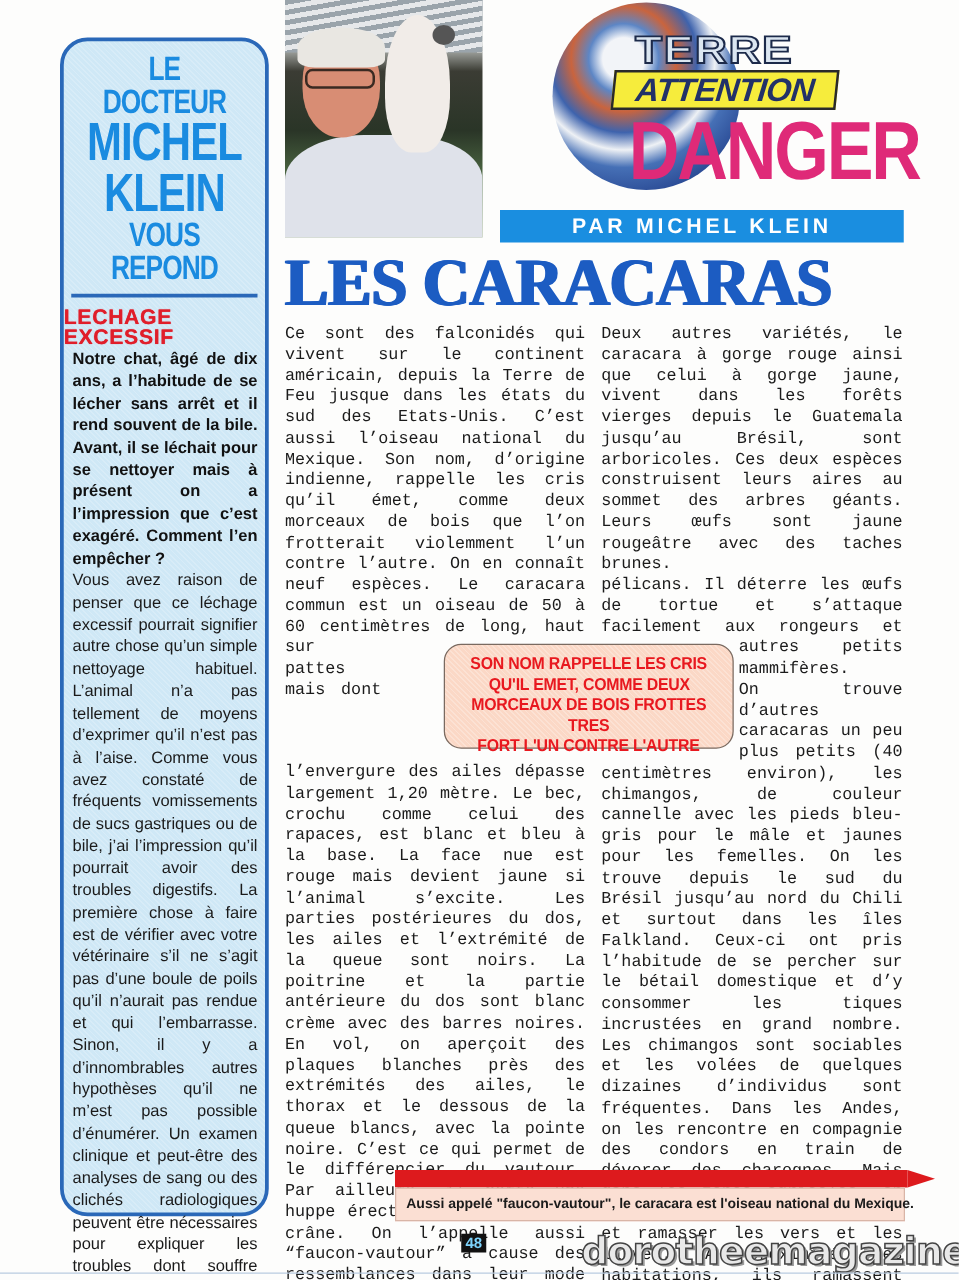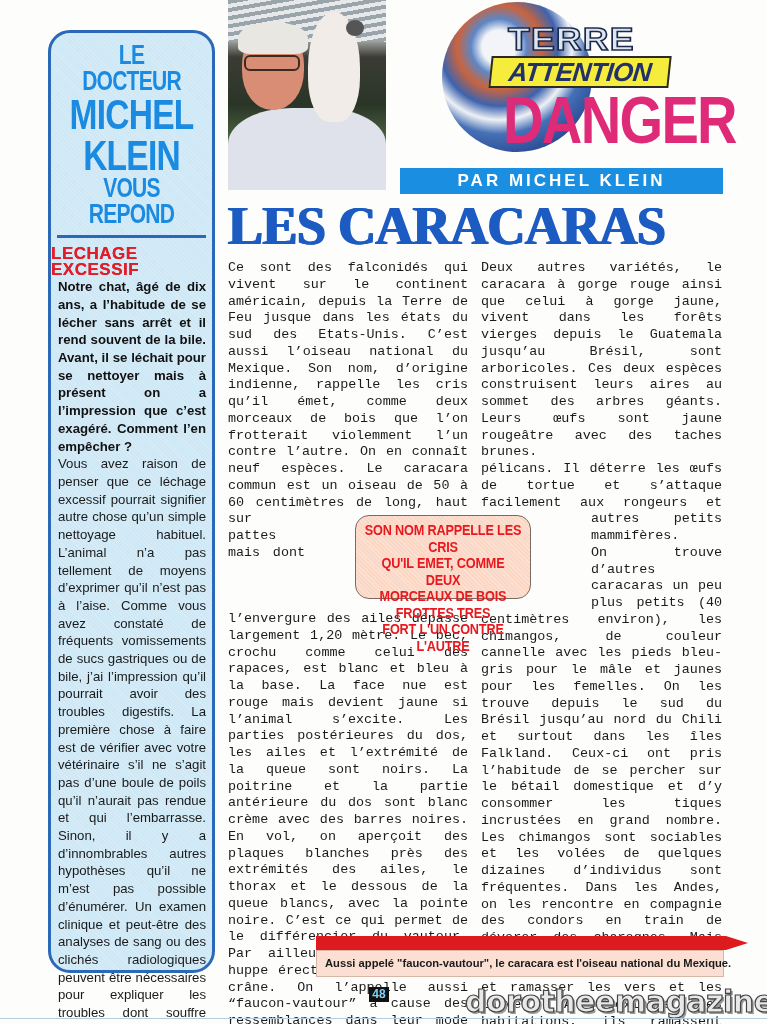--- a/index.html
+++ b/index.html
@@ -46,21 +46,21 @@
   
   .col { position:absolute; font-family:Liberation Mono, monospace; font-size:13.4px; line-height:16.75px; color:#1b1b1b; text-align:justify; }
   .col p { margin:0; }
   .col1 { left:228px; top:261px; width:240px; }
   .col2 { left:481px; top:261px; width:241px; }
 
   .float-left-gap { float:right; width:163px; height:100px; }
   .float-right-gap { float:left; width:110px; height:100px; }
 
   
-  .pullquote { position:absolute; left:355px; top:515px; width:176px; height:84px; box-sizing:border-box;
+  .pullquote { position:absolute; left:355px; top:515px; width:232px; height:84px; box-sizing:border-box;
     border:1.5px solid #7a6a60; border-radius:14px; background:#fbd8c6;
     background-image: repeating-linear-gradient(45deg, rgba(255,255,255,0.25) 0 1px, transparent 1px 3px);
     font-family:"Liberation Sans", sans-serif; font-weight:bold; font-size:13.8px; line-height:16.5px; color:#e8181f; text-align:center; padding-top:7px; letter-spacing:-0.2px; }
   .pullquote span { display:inline-block; transform:scaleX(0.92); }
 
   
   .caption-arrow { position:absolute; left:316px; top:936px; width:410px; height:14px; background:#dd1a1d; }
   .caption-arrow::after { content:""; position:absolute; right:-22px; top:0; border-left:22px solid #dd1a1d; border-top:7px solid transparent; border-bottom:7px solid transparent; }
   .caption { position:absolute; left:316px; top:950px; width:408px; height:27px; background:#fbdfd3; border:1px solid #d9b5a7; box-sizing:border-box;
     font-family:"Liberation Sans", sans-serif; font-weight:bold; font-size:11.2px; line-height:25px; color:#1b1b1b; padding-left:8px; white-space:nowrap; }

